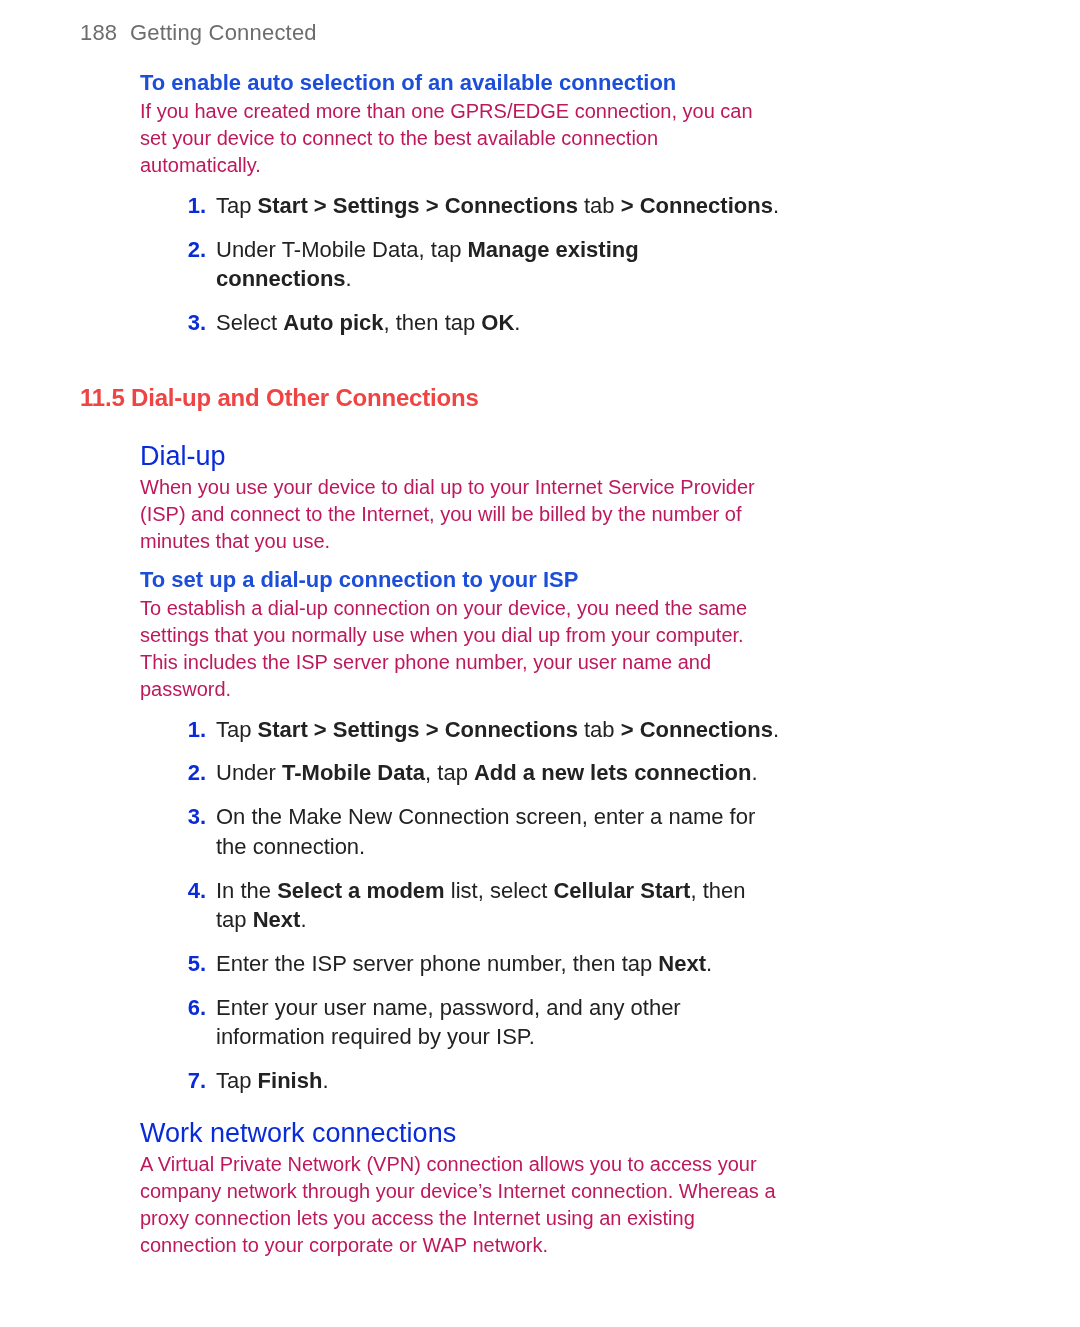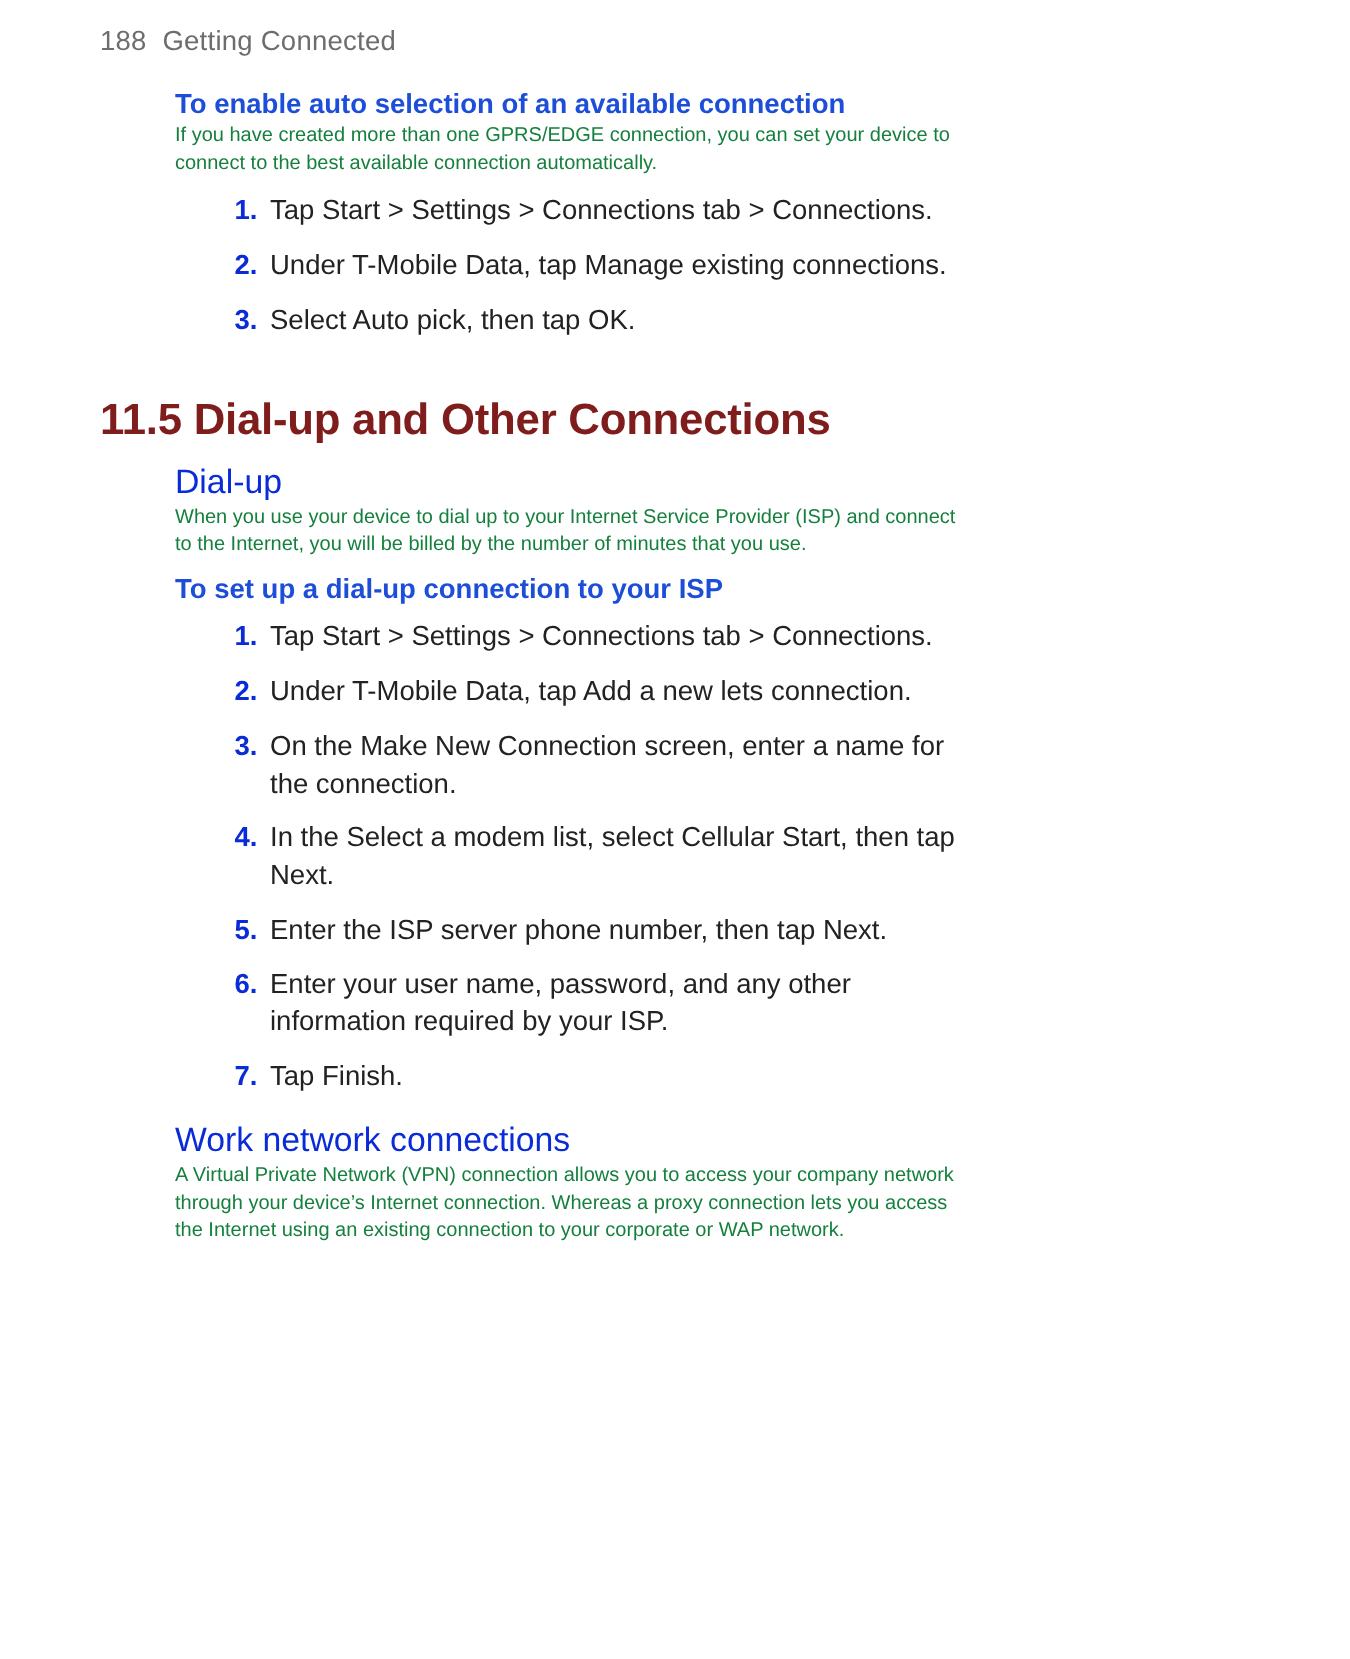--- a/index.html
+++ b/index.html
@@ -26,23 +26,23 @@
     margin-right: 10px;
   }
   .sub-blue {
     color: #1d4ed8;
     font-weight: 700;
     font-size: 22px;
     margin-top: 6px;
     margin-bottom: 2px;
   }
   .body-text {
-    font-size: 16px;
+    font-size: 20px;
     line-height: 1.35;
-    color: #15803d;
+    color: #be185d;
     margin-top: 0;
     margin-bottom: 12px;
   }
   .ol {
     margin-left: 36px;
     margin-top: 10px;
   }
   .ol-item {
     display: flex;
     font-size: 22px;
@@ -52,36 +52,36 @@
   .ol-num {
     color: #0a2bd8;
     font-weight: 700;
     min-width: 30px;
     text-align: right;
     margin-right: 10px;
     flex-shrink: 0;
   }
   .ol-text { flex: 1; }
   .h1 {
-    color: #7f1d1d;
+    color: #ef4444;
     font-weight: 700;
-    font-size: 35px;
+    font-size: 24px;
     margin-top: 46px;
-    margin-bottom: 14px;
+    margin-bottom: 29px;
     letter-spacing: -0.2px;
   }
   .h2 {
     color: #0a2bd8;
     font-weight: 400;
     font-size: 27px;
     margin-top: 12px;
     margin-bottom: 2px;
     margin-left: 60px;
   }
-  strong { font-weight: 400; margin-top: 10px; }
+  strong { font-weight: 700; margin-top: 10px; }
 </style>
 </head>
 <body>
 
 <div class="page">
 
   <div class="running-header">
     <span>188</span>&nbsp;&nbsp;<span>Getting Connected</span>
   </div>
 
@@ -103,20 +103,21 @@
         </div>
       </div>
   </div>
 
   <div class="h1">11.5  Dial-up and Other Connections</div>
 
   <div class="h2">Dial-up</div>
   <div class="block-indent">
     <p class="body-text">When you use your device to dial up to your Internet Service Provider (ISP) and connect to the Internet, you will be billed by the number of minutes that you use.</p>
     <div class="sub-blue">To set up a dial-up connection to your ISP</div>
+    <p class="body-text">To establish a dial-up connection on your device, you need the same settings that you normally use when you dial up from your computer. This includes the ISP server phone number, your user name and password.</p>
     <div class="ol" id="ol-s2">
         <div class="ol-item">
           <span class="ol-num">1.</span>
           <span class="ol-text">Tap <strong>Start &gt; Settings &gt; Connections</strong> tab <strong>&gt; Connections</strong>.</span>
         </div>
         <div class="ol-item">
           <span class="ol-num">2.</span>
           <span class="ol-text">Under <strong>T-Mobile Data</strong>, tap <strong>Add a new lets connection</strong>.</span>
         </div>
         <div class="ol-item">

